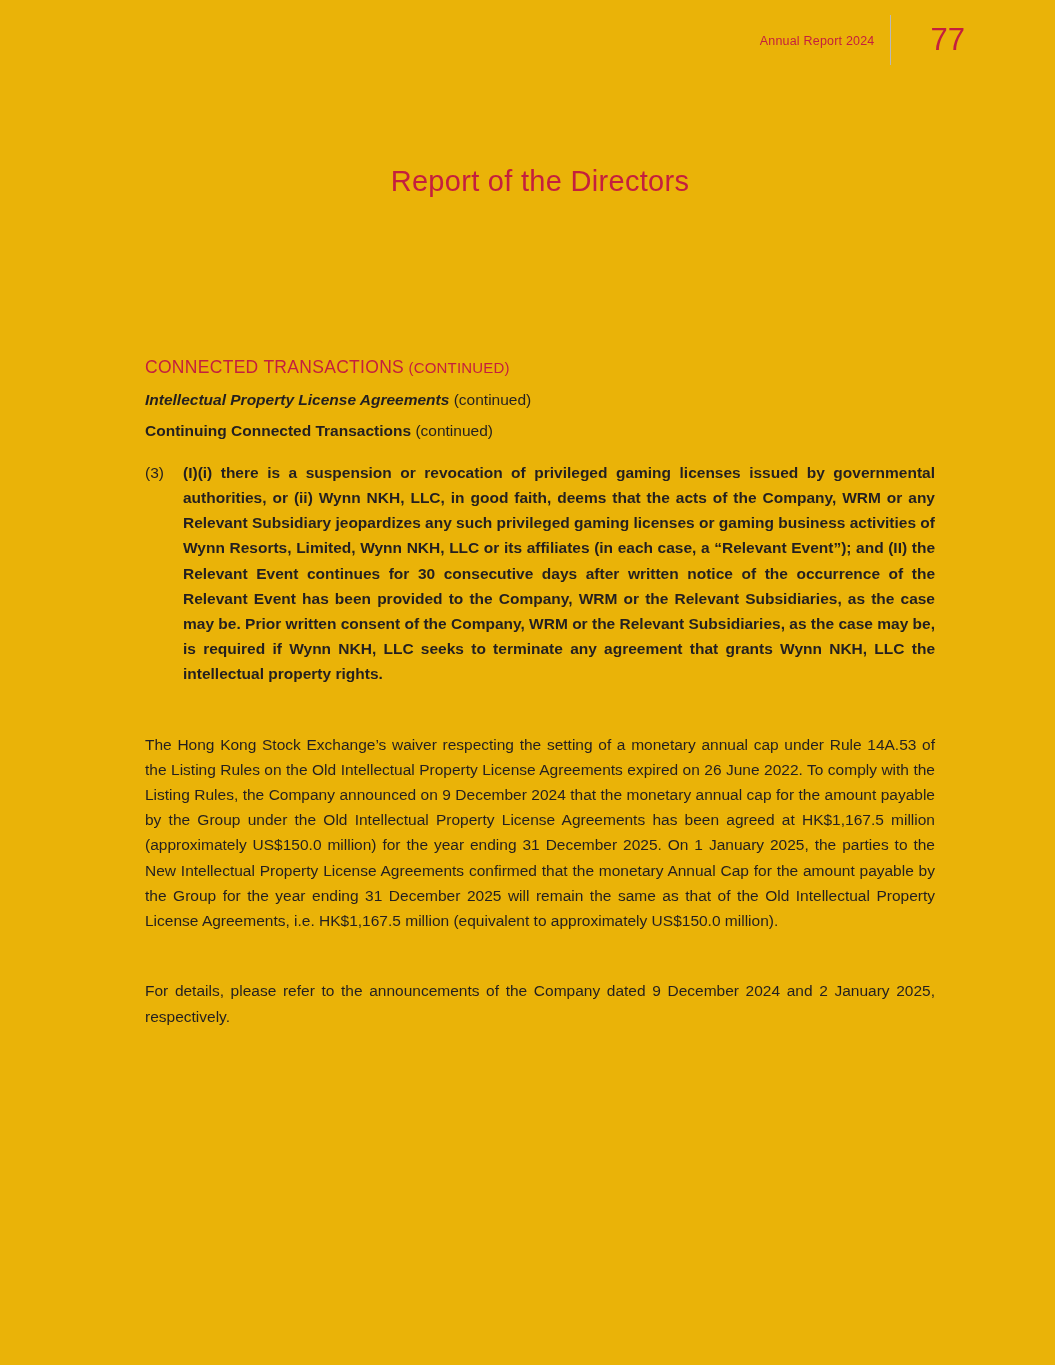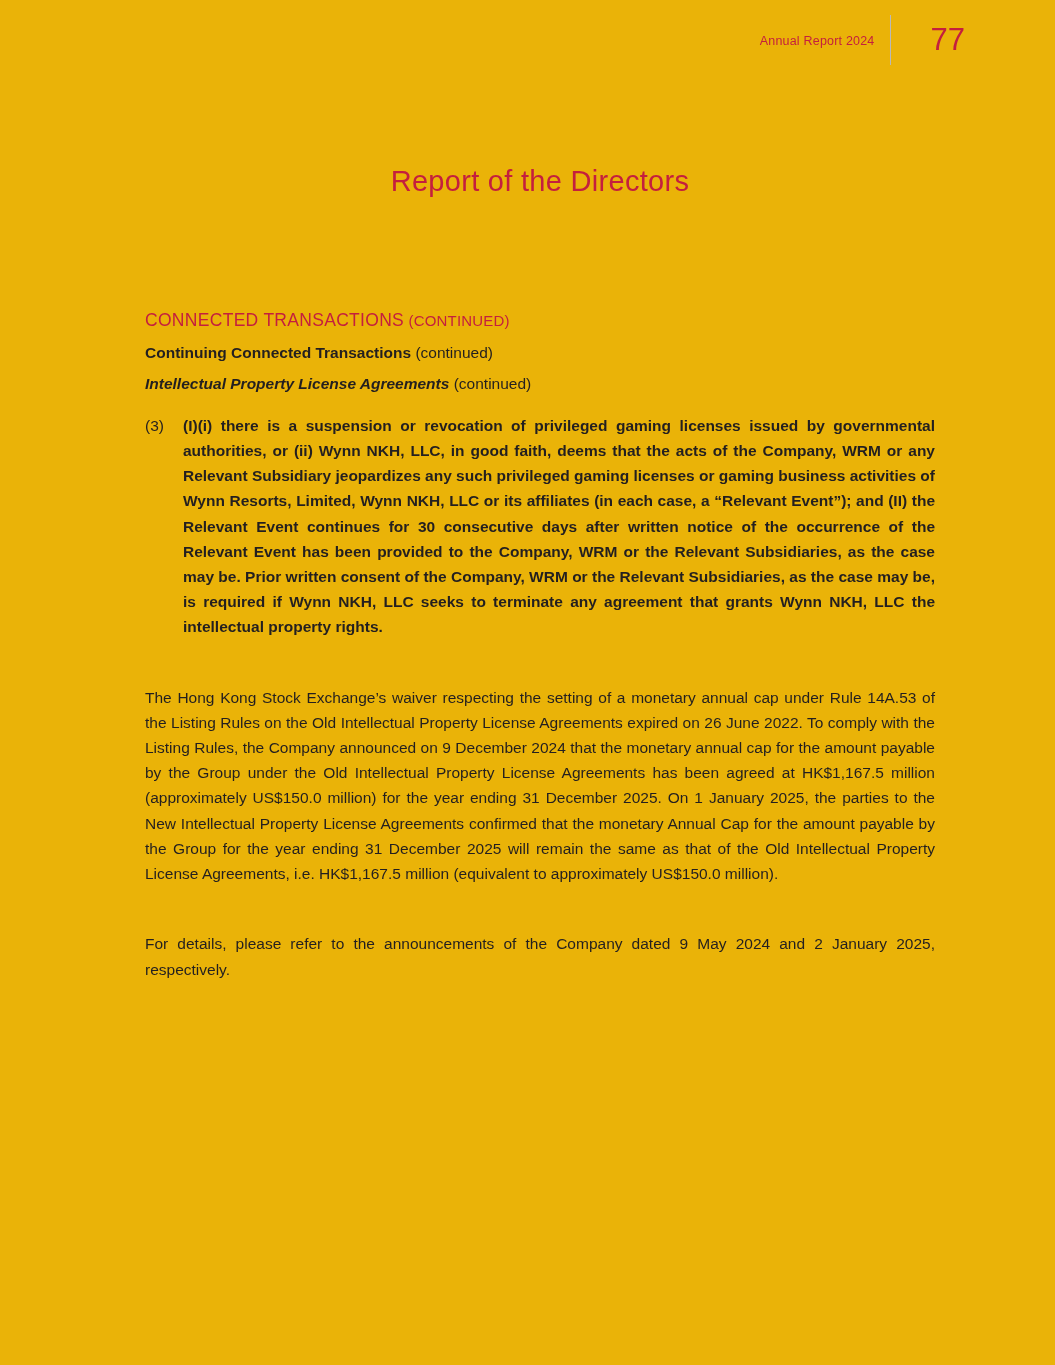--- a/index.html
+++ b/index.html
@@ -59,20 +59,21 @@
   
   .content {
     position: absolute;
     top: 310px;
     left: 145px;
     width: 790px;
   }
   .section-heading {
     color: #c41f3e;
     margin-bottom: 12px;
+    margin-top: 47px;
   }
   .section-heading .main {
     font-size: 17.5px;
     letter-spacing: 0.3px;
   }
   .section-heading .continued {
     font-size: 15px;
     letter-spacing: 0.2px;
   }
   .subheading {
@@ -118,30 +119,30 @@
 
   <div class="doc-title">Report of the Directors</div>
 
   <div class="content">
 
     <div class="section-heading">
       <span class="main">CONNECTED TRANSACTIONS</span><span class="continued"> (CONTINUED)</span>
     </div>
 
     <div class="subheading">
-      <span class="bold">Continuing Connected Transactions</span><span class="rest"> (continued)</span>
+      <span class="bold-italic">Intellectual Property License Agreements</span><span class="rest"> (continued)</span>
     </div>
 
     <div class="subheading">
-      <span class="bold-italic">Intellectual Property License Agreements</span><span class="rest"> (continued)</span>
+      <span class="bold">Continuing Connected Transactions</span><span class="rest"> (continued)</span>
     </div>
 
     <div class="list-item">
       <div class="num">(3)</div>
       <div class="body">(I)(i) there is a suspension or revocation of privileged gaming licenses issued by governmental authorities, or (ii) Wynn NKH, LLC, in good faith, deems that the acts of the Company, WRM or any Relevant Subsidiary jeopardizes any such privileged gaming licenses or gaming business activities of Wynn Resorts, Limited, Wynn NKH, LLC or its affiliates (in each case, a “Relevant Event”); and (II) the Relevant Event continues for 30 consecutive days after written notice of the occurrence of the Relevant Event has been provided to the Company, WRM or the Relevant Subsidiaries, as the case may be. Prior written consent of the Company, WRM or the Relevant Subsidiaries, as the case may be, is required if Wynn NKH, LLC seeks to terminate any agreement that grants Wynn NKH, LLC the intellectual property rights.</div>
     </div>
 
     <div class="para">The Hong Kong Stock Exchange’s waiver respecting the setting of a monetary annual cap under Rule 14A.53 of the Listing Rules on the Old Intellectual Property License Agreements expired on 26 June 2022. To comply with the Listing Rules, the Company announced on 9 December 2024 that the monetary annual cap for the amount payable by the Group under the Old Intellectual Property License Agreements has been agreed at HK$1,167.5 million (approximately US$150.0 million) for the year ending 31 December 2025. On 1 January 2025, the parties to the New Intellectual Property License Agreements confirmed that the monetary Annual Cap for the amount payable by the Group for the year ending 31 December 2025 will remain the same as that of the Old Intellectual Property License Agreements, i.e. HK$1,167.5 million (equivalent to approximately US$150.0 million).</div>
 
-    <div class="para">For details, please refer to the announcements of the Company dated 9 May 2024 and 2 January 2025, respectively.</div>
+    <div class="para">For details, please refer to the announcements of the Company dated 9 December 2024 and 2 January 2025, respectively.</div>
 
   </div>
 </div>
 
 </body></html>

